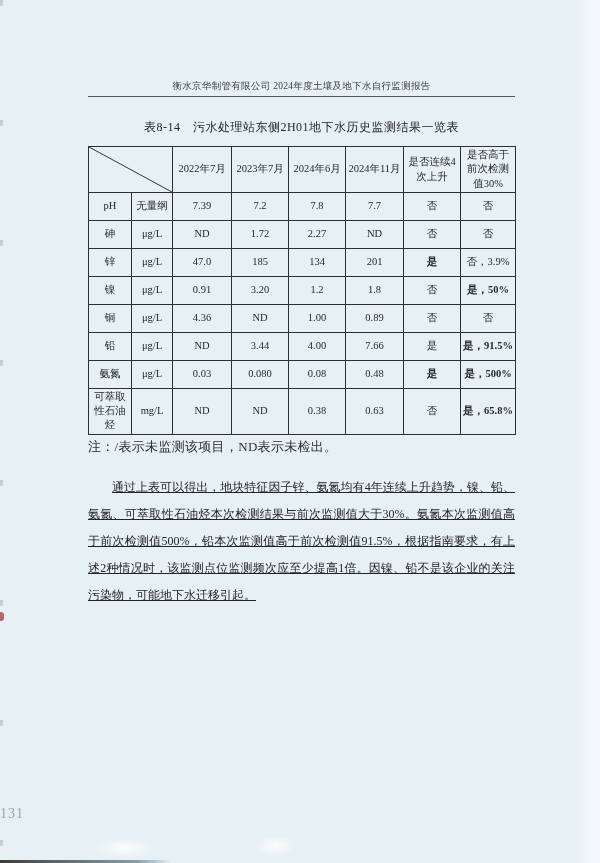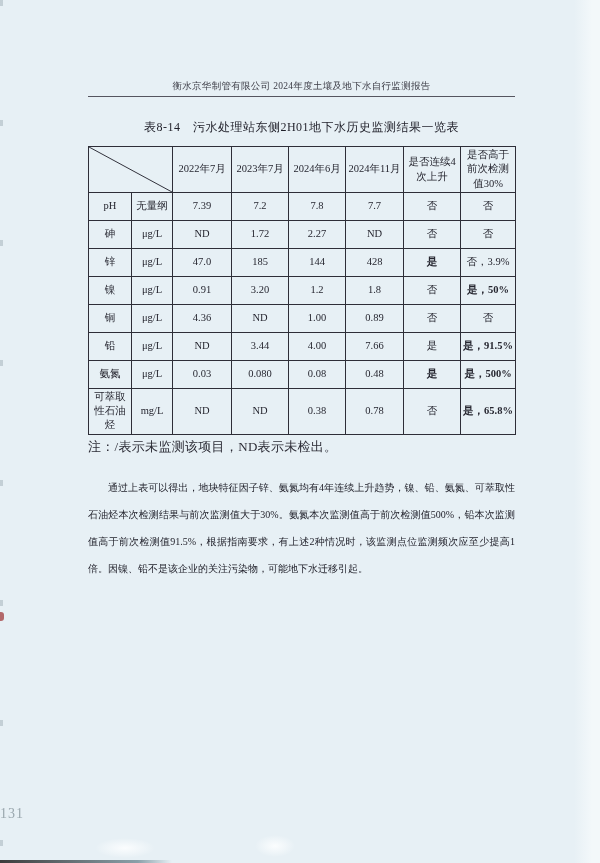--- a/index.html
+++ b/index.html
@@ -29,22 +29,22 @@
     font-size:10.5px; font-weight:normal; padding:1px 2px; line-height:1.35;
     overflow:hidden; word-break:break-all;
   }
   .data-table thead tr { height:46px; }
   .data-table tbody tr { height:28px; }
   .data-table .bold { font-weight:bold; }
   .diag-cell { position:relative; padding:0; }
   .diag-cell svg { position:absolute; left:0; top:0; width:100%; height:100%; display:block; }
   .table-note { font-size:13px; margin-top:3px; letter-spacing:.3px; color:#2c2c36; }
   .body-paragraph {
-    margin:18px 0 0; font-size:10px; line-height:27px; text-align:justify;
-    text-indent:2em; color:#23232d;
+    margin:18px 0 0; font-size:12px; line-height:27px; text-align:justify;
+    text-indent:2em; color:#23232d;text-decoration:underline;
   }
   .page-number {
     position:absolute; left:0; right:0; top:806px; text-align:left;
     font-size:14px; color:#9aa7ae; letter-spacing:1px;
   }
   .red-edge-mark { position:absolute; left:0; top:612px; width:4px; height:9px;
     background:#a23b3b; border-radius:0 3px 3px 0; opacity:.75; }
   .bottom-scan-strip { position:absolute; left:0; bottom:0; width:172px; height:3px;
     background:linear-gradient(90deg,#3c3c3c,#8aa0a9 80%,rgba(231,240,245,0)); }
   .scan-blob { position:absolute; background:radial-gradient(closest-side,#fbfdfe,rgba(251,253,254,0)); border-radius:50%; }
@@ -105,22 +105,22 @@
             <td>2.27</td>
             <td>ND</td>
             <td>否</td>
             <td>否</td>
           </tr>
           <tr>
             <td>锌</td>
             <td>μg/L</td>
             <td>47.0</td>
             <td>185</td>
-            <td>144</td>
-            <td>428</td>
+            <td>134</td>
+            <td>201</td>
             <td class="bold">是</td>
             <td>否，3.9%</td>
           </tr>
           <tr>
             <td>镍</td>
             <td>μg/L</td>
             <td>0.91</td>
             <td>3.20</td>
             <td>1.2</td>
             <td>1.8</td>
@@ -156,21 +156,21 @@
             <td>0.48</td>
             <td class="bold">是</td>
             <td class="bold">是，500%</td>
           </tr>
           <tr>
             <td>可萃取性石油烃</td>
             <td>mg/L</td>
             <td>ND</td>
             <td>ND</td>
             <td>0.38</td>
-            <td>0.78</td>
+            <td>0.63</td>
             <td>否</td>
             <td class="bold">是，65.8%</td>
           </tr>
         </tbody>
     </table>
 
     <div class="table-note">注：/表示未监测该项目，ND表示未检出。</div>
 
     <p class="body-paragraph">通过上表可以得出，地块特征因子锌、氨氮均有4年连续上升趋势，镍、铅、氨氮、可萃取性石油烃本次检测结果与前次监测值大于30%。氨氮本次监测值高于前次检测值500%，铅本次监测值高于前次检测值91.5%，根据指南要求，有上述2种情况时，该监测点位监测频次应至少提高1倍。因镍、铅不是该企业的关注污染物，可能地下水迁移引起。</p>
   </div>

